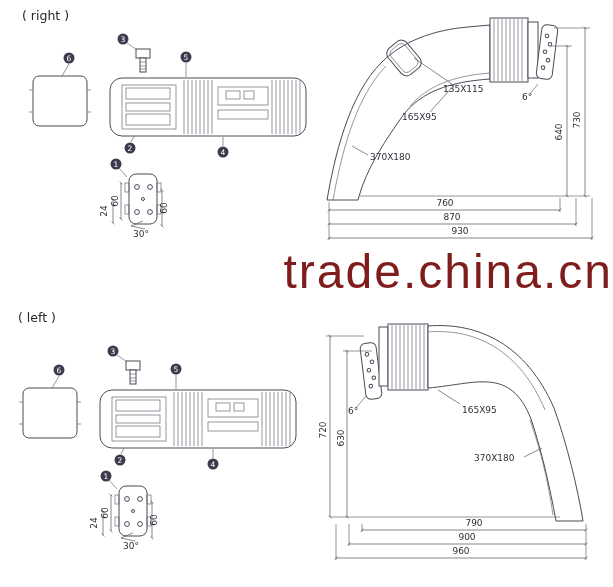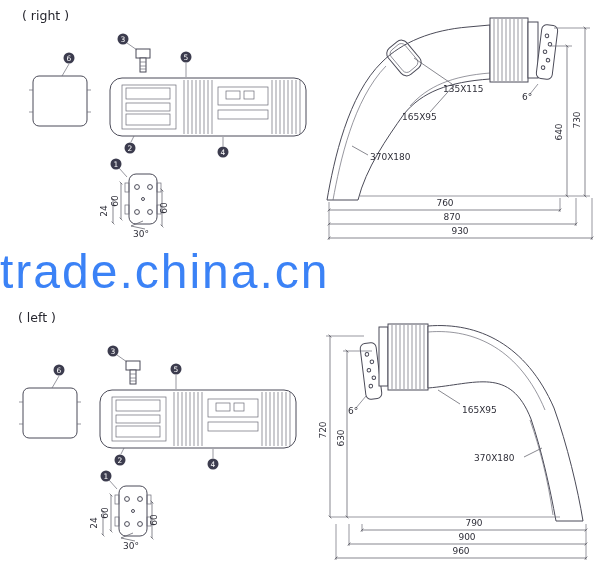--- a/index.html
+++ b/index.html
@@ -1,20 +1,20 @@
 <!DOCTYPE html>
 <html><head>
 <meta charset="utf-8">
 <style>
   html,body{margin:0;padding:0;background:#ffffff;}
   body{width:613px;height:587px;position:relative;overflow:hidden;
        font-family:"Liberation Sans","DejaVu Sans",sans-serif;}
   .watermark{
     position:absolute;left:0;right:0;top:244px;height:56px;
-    text-align:left;font-size:48px;color:#3b82f6;letter-spacing:2px;
+    text-align:right;font-size:48px;color:#7f1d1d;letter-spacing:2px;
     font-family:"Liberation Sans","DejaVu Sans",sans-serif;z-index:0;
   }
   svg{position:absolute;left:0;top:0;z-index:1;}
   .ln{fill:#ffffff;stroke:#4b4b58;stroke-width:1;}
   .lnf{fill:none;stroke:#4b4b58;stroke-width:1;}
   .thin{fill:none;stroke:#6a6a76;stroke-width:0.7;}
   .dim{fill:none;stroke:#55555f;stroke-width:0.7;}
   .dtext{font-family:"DejaVu Sans",sans-serif;font-size:9px;fill:#2e2e38;}
   .ltext{font-family:"DejaVu Sans",sans-serif;font-size:12.5px;fill:#26262e;}
   .numc{fill:#3c3c4e;stroke:none;}

